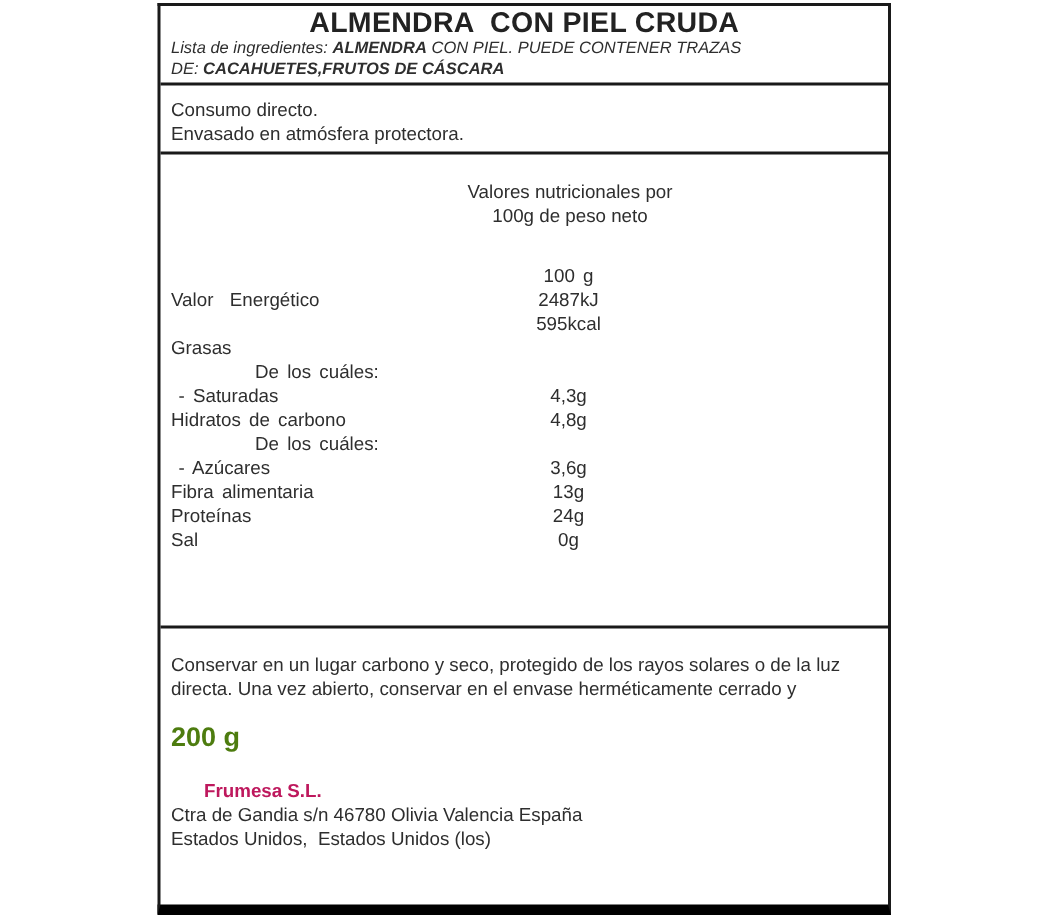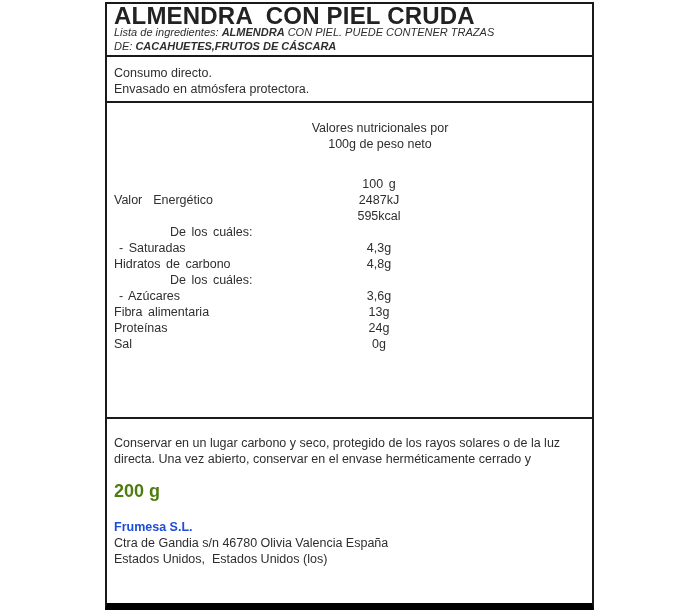--- a/index.html
+++ b/index.html
@@ -33,26 +33,27 @@
     border-bottom: 2px solid #1a1a1a;
     padding-left: 7px;
     padding-right: 7px;
     overflow: hidden;
   }
   .sec:last-child { border-bottom: none; }
 
   
   .sec1 { height: 53px; padding-top: 2px; }
   .title {
-    font-size: 24px;
+    font-size: 19px;
     font-weight: bold;
     line-height: 19px;
     letter-spacing: 0.2px;
     white-space: pre-wrap;
     color: #222222;
+    text-align: center;
   }
   .ing-line {
     font-size: 11px;
     line-height: 14px;
     white-space: pre-wrap;
     font-style: italic;
   }
 
   
   .sec2 { height: 46px; padding-top: 8px; }
@@ -98,21 +99,22 @@
     font-size: 18px;
     font-weight: bold;
     line-height: 16px;
     color: #4d7c0f;
   }
   .manufacturer { margin-top: 20px; }
   .mfg-name {
     font-size: 12.5px;
     font-weight: bold;
     line-height: 16px;
-    color: #1d4ed8;
+    color: #be185d;
+    margin-left: 22px;
   }
   .mfg-line {
     font-size: 12.5px;
     line-height: 16px;
     white-space: pre-wrap;
   }
 </style>
 </head>
 <body>
 
@@ -144,20 +146,21 @@
         </div>
         <div class="nrow">
           <div class="nlabel">Valor  Energético</div>
           <div class="nvalue">2487kJ</div>
         </div>
         <div class="nrow">
           <div class="nlabel"></div>
           <div class="nvalue">595kcal</div>
         </div>
         <div class="nrow">
+          <div class="nlabel">Grasas</div>
         </div>
         <div class="nrow">
           <div class="nlabel ind1">De los cuáles:</div>
           <div class="nvalue"></div>
         </div>
         <div class="nrow">
           <div class="nlabel ind2">- Saturadas</div>
           <div class="nvalue">4,3g</div>
         </div>
         <div class="nrow">

